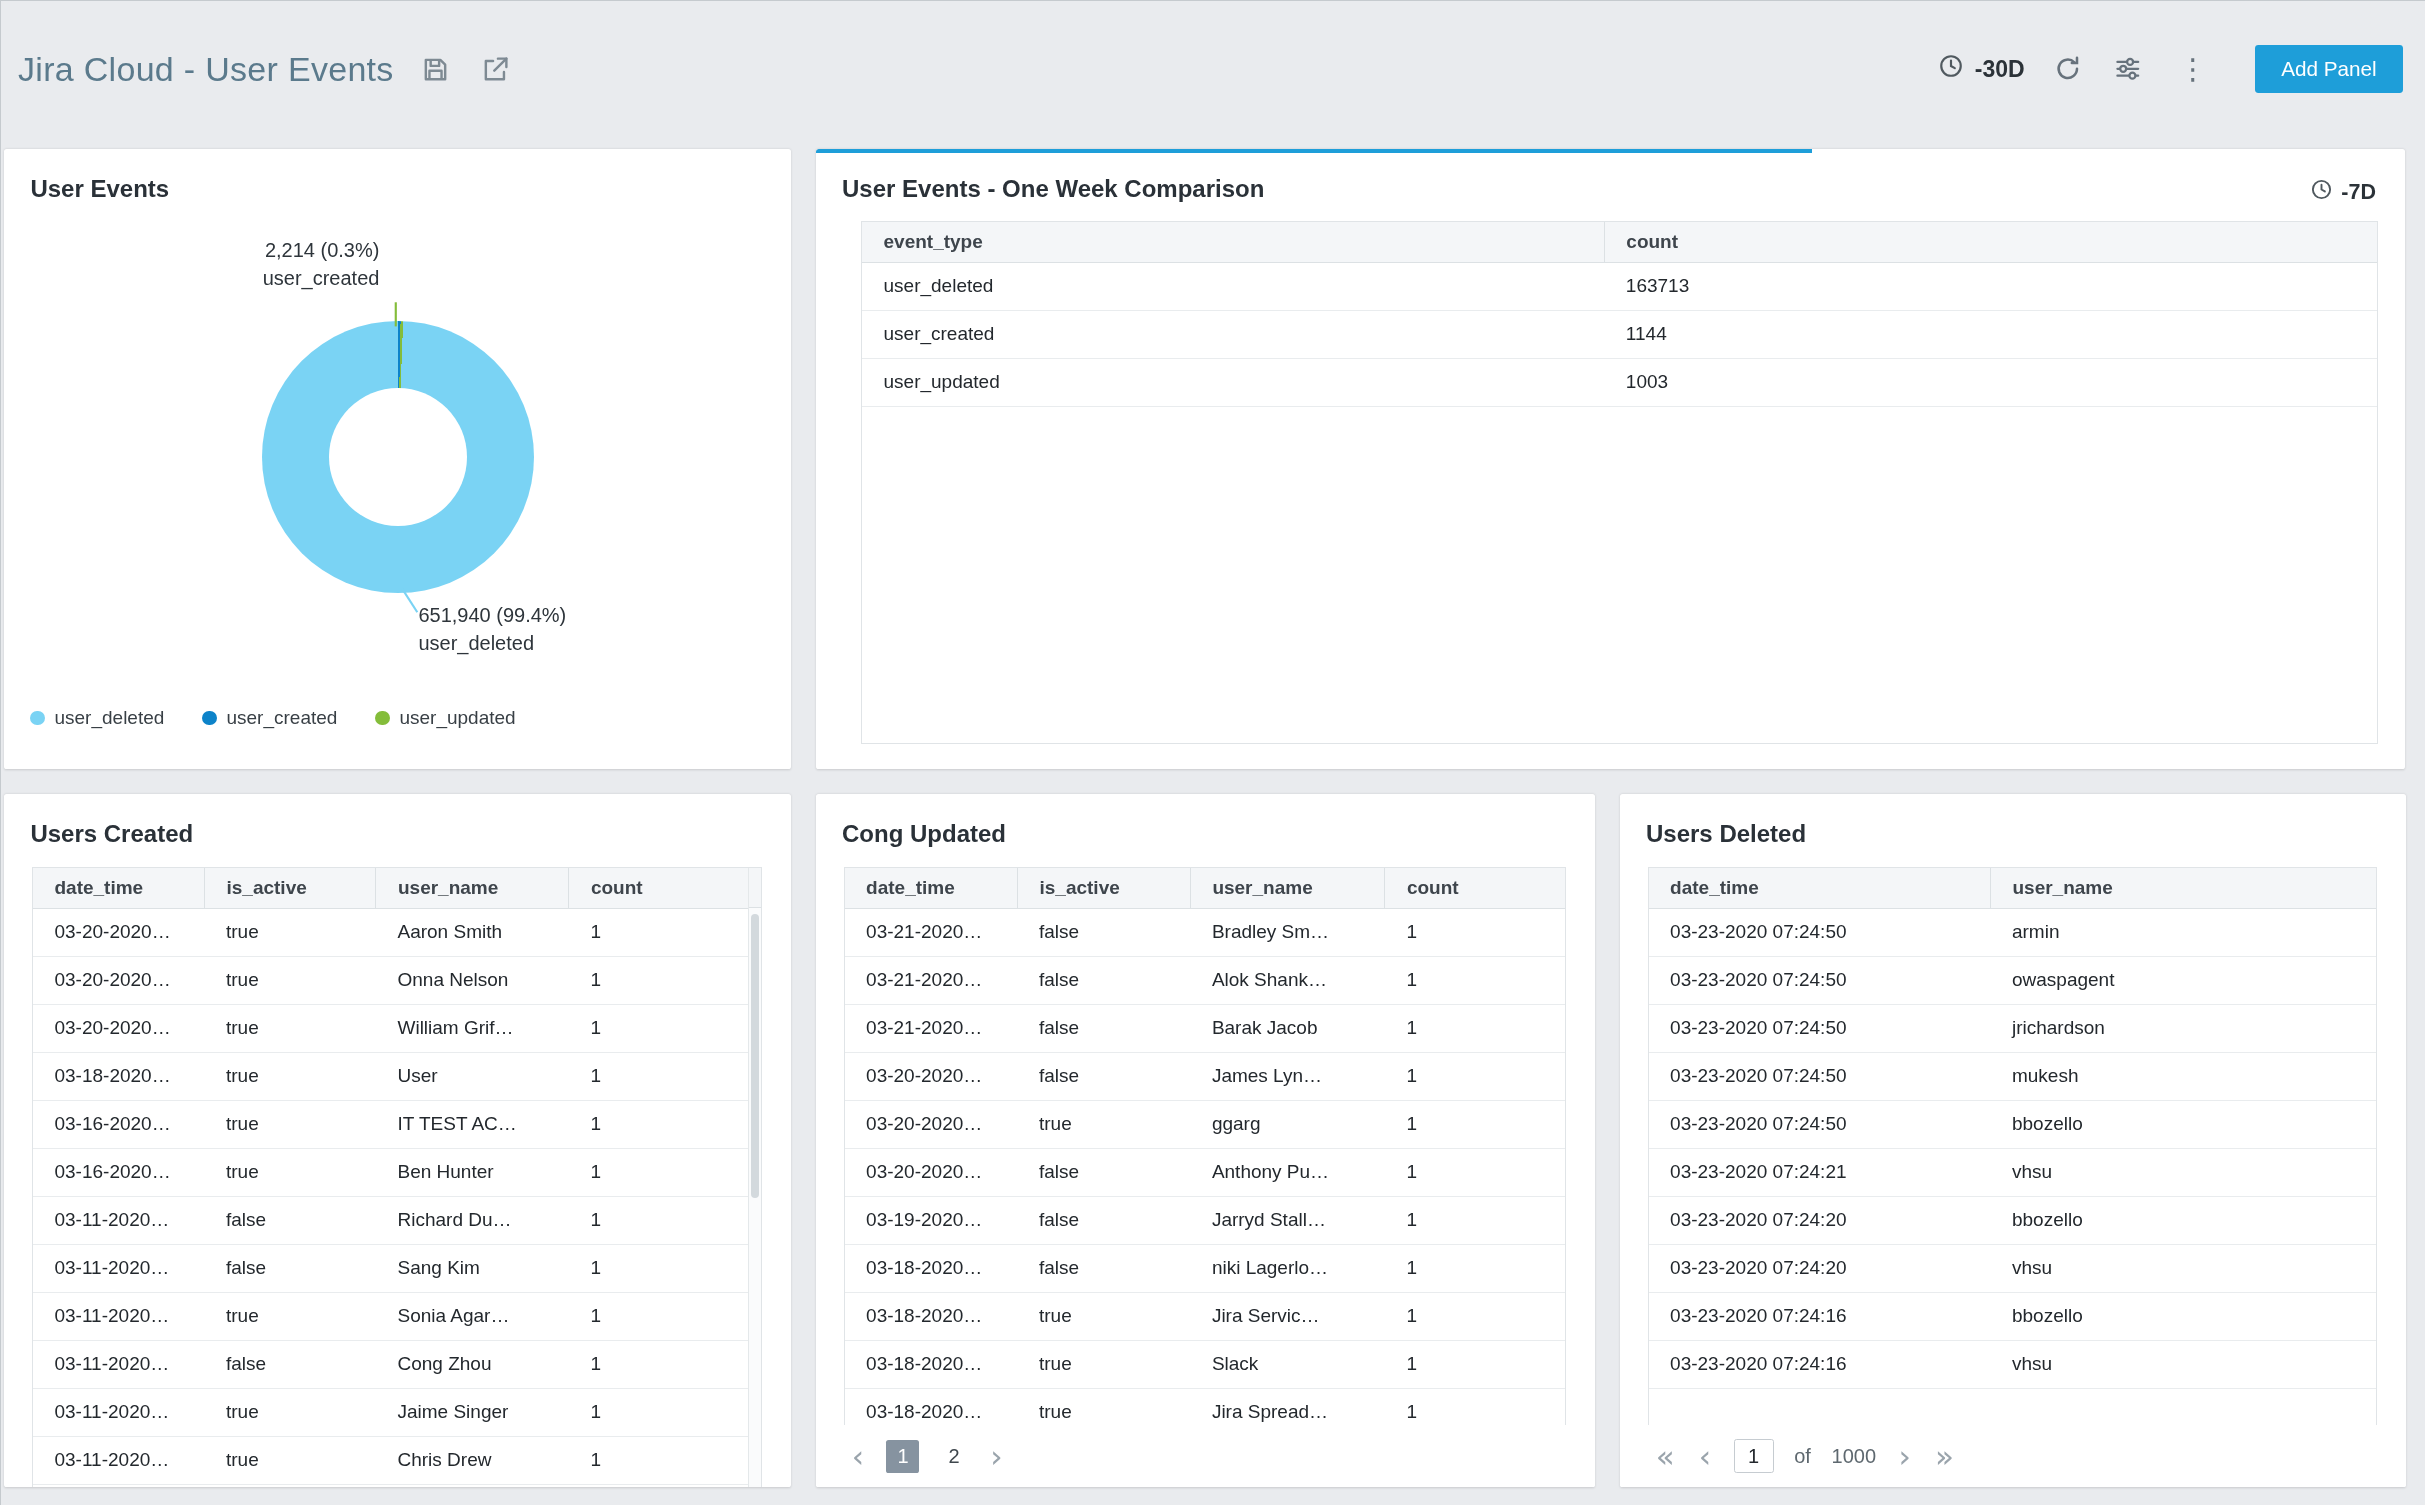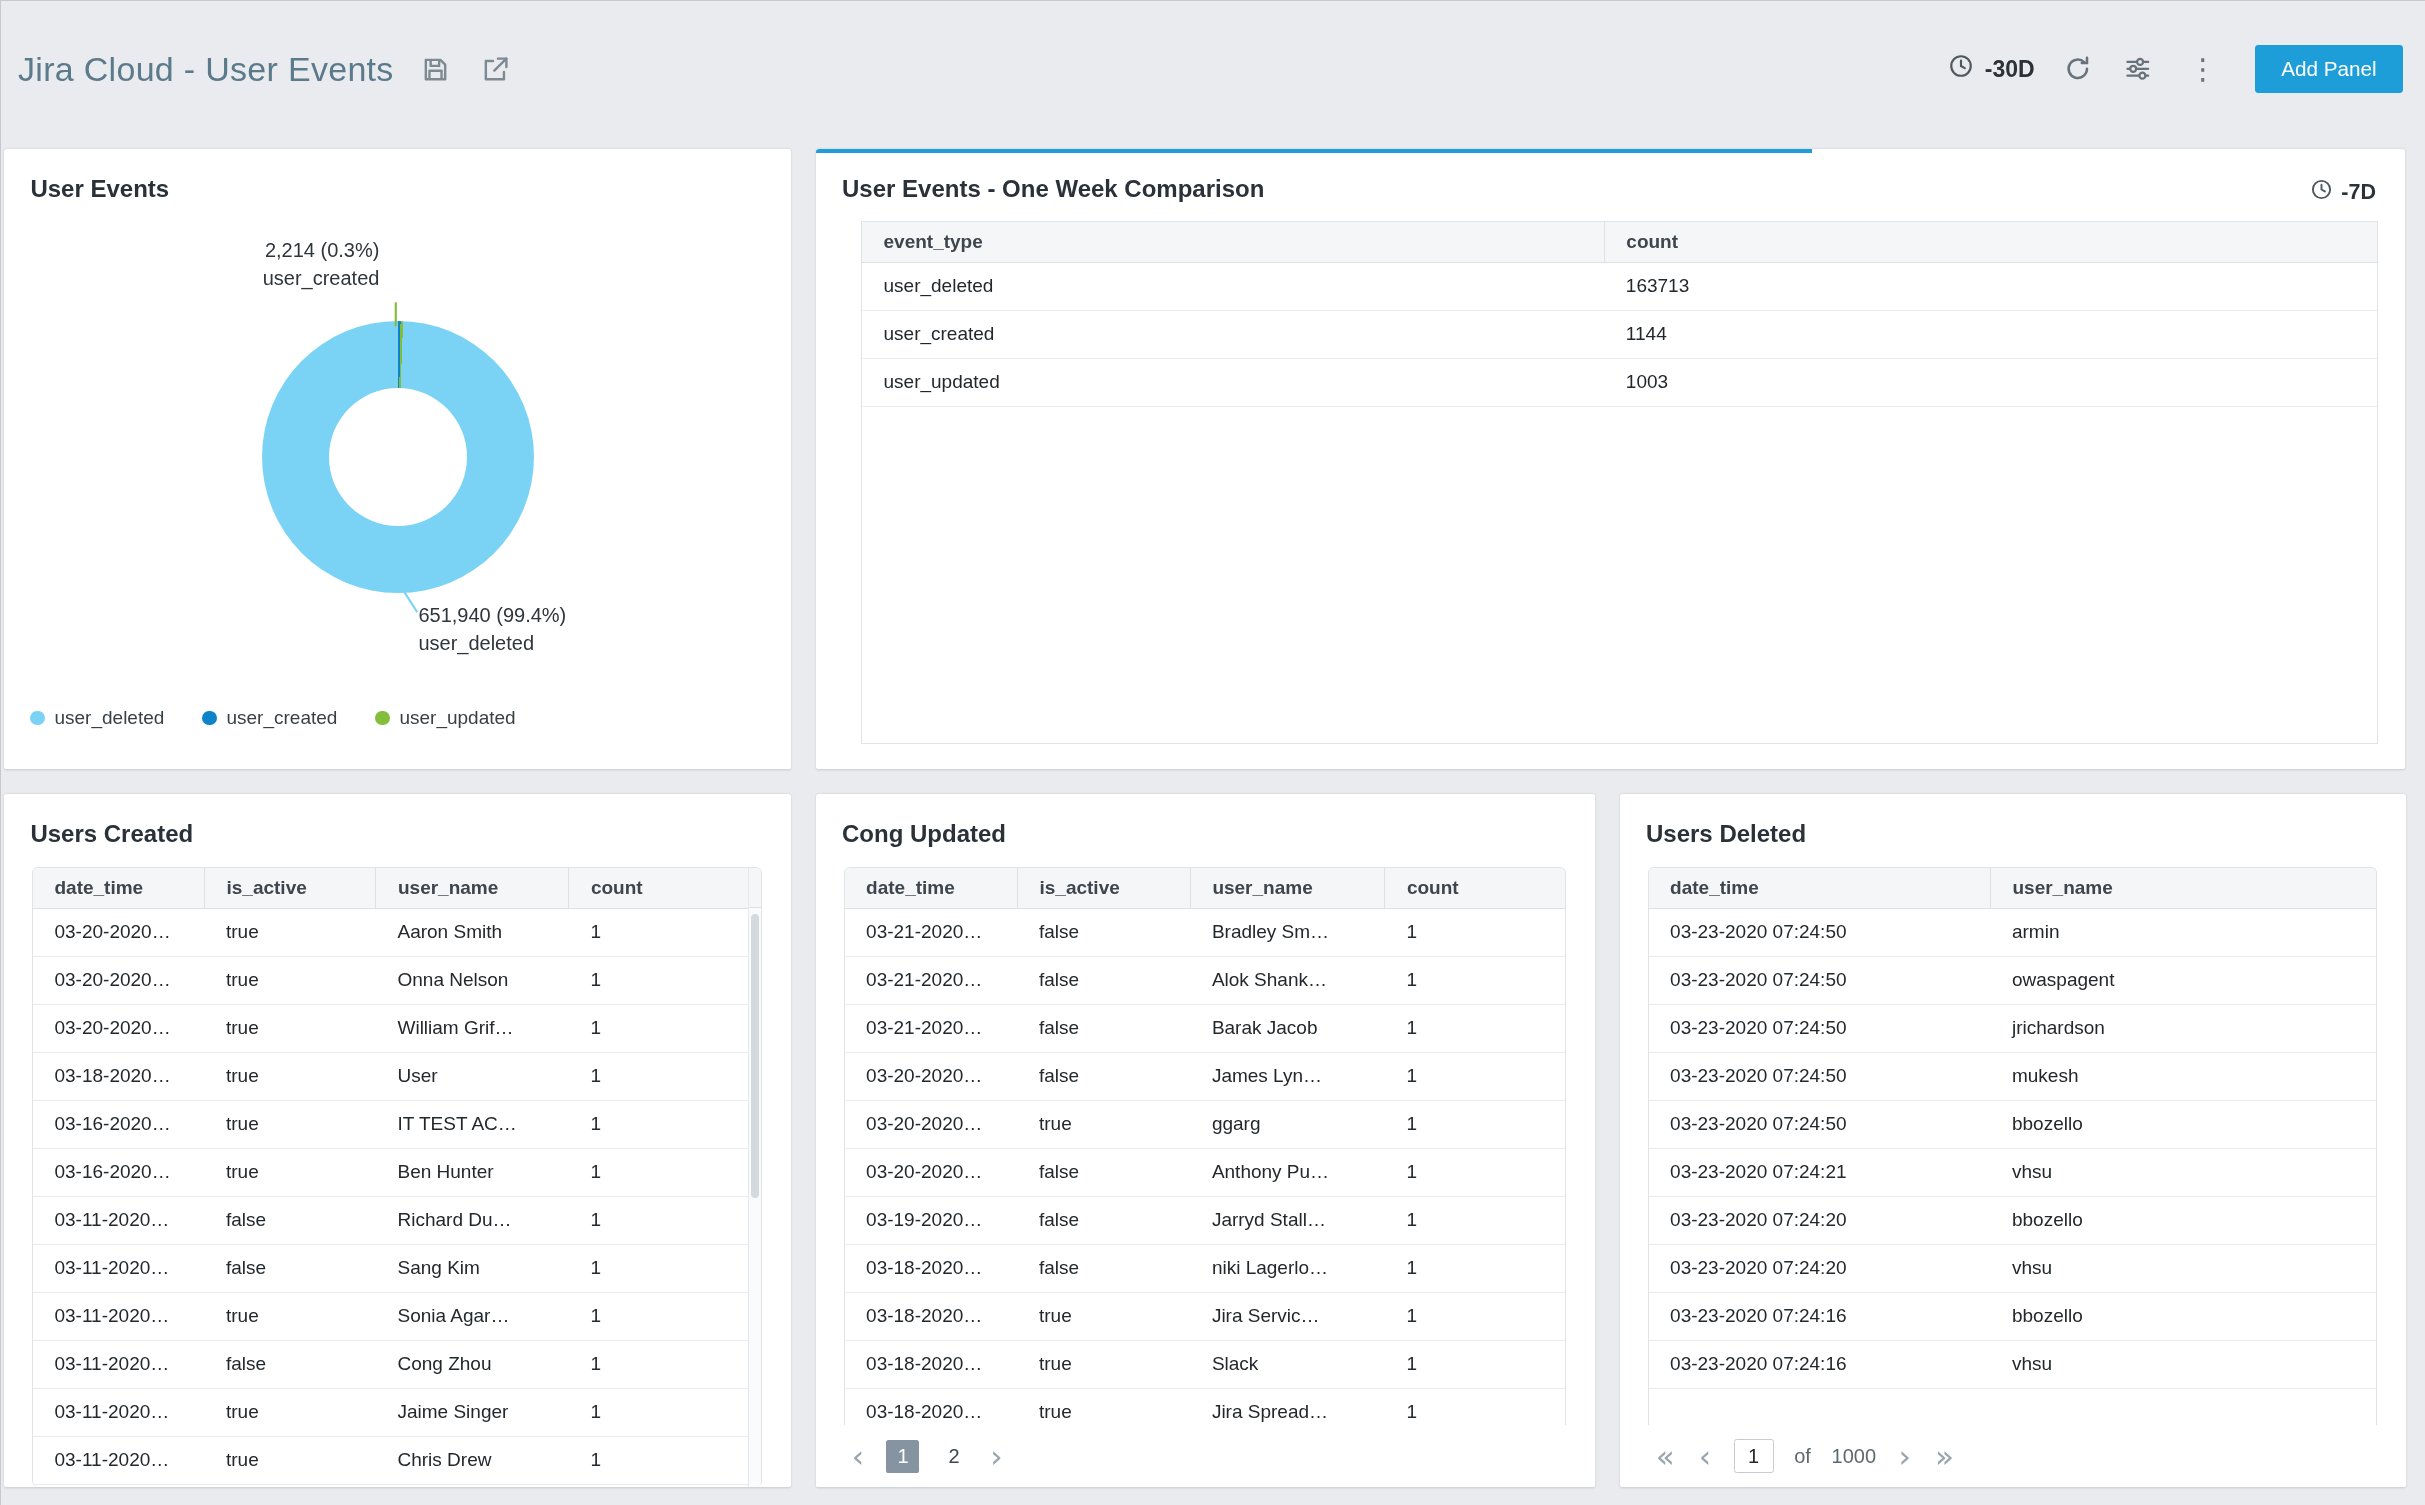--- a/index.html
+++ b/index.html
@@ -46,21 +46,21 @@
     font-size: 23px; font-weight: 700; color: #2B3238;
     cursor: pointer;
   }
   .kebab {
     font-size: 29px; color: #67727C; line-height: 1;
     background: none; border: none; cursor: pointer; padding: 0 6.9px;
   }
   #add-panel-btn {
     height: 48px;
     padding: 0 26px;
-    margin-left: 5px;
+    margin-left: 15px;
     background: #1E9ED9;
     color: #fff;
     border: none;
     border-radius: 3.4px;
     font-size: 20.7px;
     font-family: "Liberation Sans", sans-serif;
     cursor: pointer;
   }
 
   
@@ -99,21 +99,21 @@
 
   
   .table-wrap {
     position: absolute;
     overflow: hidden;
     background: #fff;
     border: 0.9px solid #E0E4E7;
     border-bottom: none;
   }
   #p2 .table-wrap { left: 45px; right: 27px; top: 72px; bottom: 25px; border-bottom: 0.9px solid #E0E4E7; }
-  #p3 .table-wrap, #p4 .table-wrap, #p5 .table-wrap { left: 27.6px; right: 29px; top: 73px; bottom: 0; border-radius: 6px; }
+  #p3 .table-wrap, #p4 .table-wrap, #p5 .table-wrap { left: 27.6px; right: 29px; top: 73px; bottom: 0; }
 
   table.data-table {
     width: 100%;
     border-collapse: collapse;
     table-layout: fixed;
   }
   #p3 table.data-table { width: calc(100% - 13.8px); }
   .data-table th {
     height: 40px;
     background: #F4F6F8;

